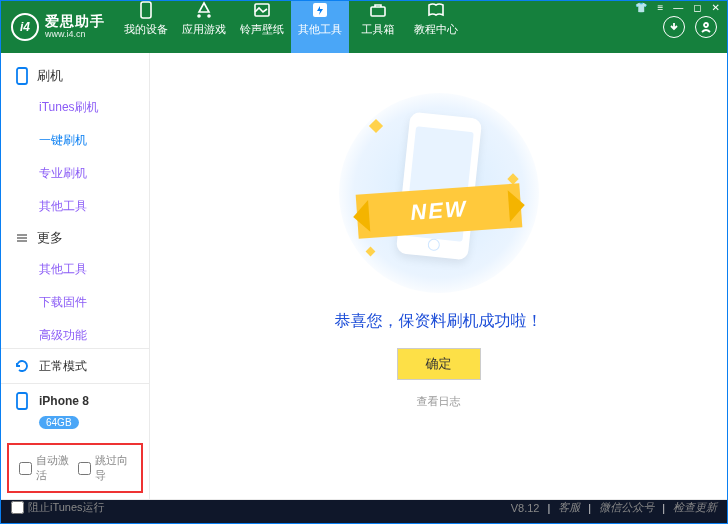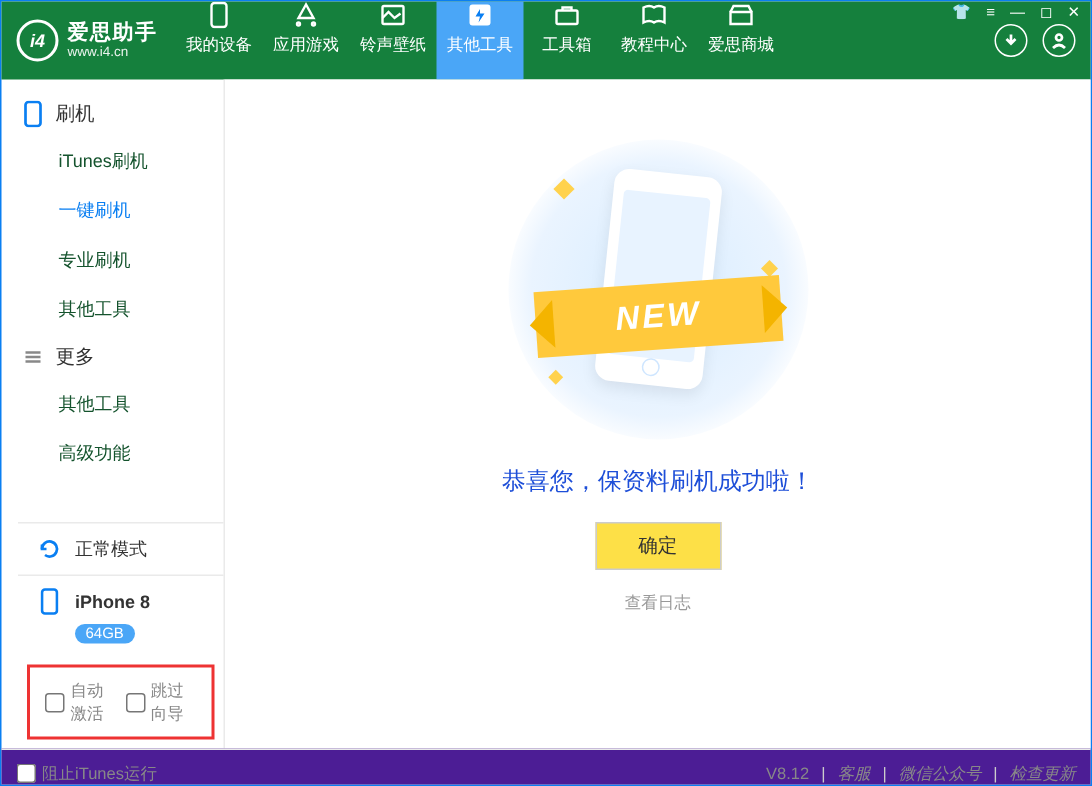--- a/index.html
+++ b/index.html
@@ -30,24 +30,24 @@
 
 
 .body { flex: 1; display: flex; min-height: 0; }
 
 
 .sidebar { width: 149px; border-right: 1px solid #eaeaea; display: flex; flex-direction: column; }
 .side-scroll { flex: 1; overflow: hidden; padding-top: 8px; }
 .side-section-title { display: flex; align-items: center; gap: 8px; padding: 6px 14px; font-size: 13px; color: #333; }
 .side-section-title svg { stroke: #0a7ff2; stroke-width: 1.8; fill: none; }
 .side-section-title.more svg { stroke: #888; }
-.side-item { padding: 8px 14px 8px 38px; font-size: 12px; color: #14532d; cursor: pointer; }
+.side-item { padding: 8px 14px 8px 38px; font-size: 12px; color: #8b5cf6; cursor: pointer; }
 .side-item.active { color: #0a7ff2; }
 
-.side-bottom { border-top: 1px solid #eaeaea; margin-left: 11px; }
+.side-bottom { border-top: 1px solid #eaeaea; }
 .mode-row, .device-row { display: flex; align-items: center; gap: 8px; padding: 8px 12px; }
 .mode-row { border-bottom: 1px solid #eaeaea; }
 .mode-row .ic, .device-row .ic { width: 18px; height: 18px; display: flex; align-items: center; justify-content: center; color: #0a7ff2; }
 .mode-row .ic svg, .device-row .ic svg { stroke: #0a7ff2; fill: none; stroke-width: 1.8; }
 .device-name { font-weight: 600; }
 .badge { display: inline-block; background: #4aa6f7; color: #fff; border-radius: 8px; padding: 1px 7px; font-size: 10px; margin-left: 26px; margin-top: -2px; }
 .device-row { flex-wrap: wrap; row-gap: 8px; padding-bottom: 10px; }
 
 .check-row { display: flex; align-items: center; gap: 6px; padding: 8px 10px; border: 2px solid #e33; margin: 4px 6px 6px 6px; }
 .check-row label { display: flex; align-items: center; gap: 4px; color: #888; font-size: 11px; cursor: pointer; }
@@ -70,21 +70,21 @@
 .ribbon:before, .ribbon:after { content: ""; position: absolute; top: 6px; width: 0; height: 0; border: 16px solid transparent; }
 .ribbon:before { left: -20px; border-right-color: #f4b400; }
 .ribbon:after { right: -20px; border-left-color: #f4b400; }
 .ribbon-text { color: #fff; font-weight: 900; font-size: 22px; letter-spacing: 2px; font-style: italic; }
 
 .success-msg { margin-top: 18px; font-size: 16px; color: #1d4ed8; }
 .ok-btn { margin-top: 16px; padding: 6px 28px; border: 1px solid #ccc; background: #fde047; font-size: 13px; color: #333; cursor: pointer; }
 .log-link { margin-top: 14px; font-size: 11px; color: #999; cursor: pointer; }
 
 
-.footer { height: 24px; border-top: 1px solid #eaeaea; background: #4c1d95; display: flex; align-items: flex-end; padding: 0 10px; font-size: 11px; color: #888; }
+.footer { height: 24px; border-top: 1px solid #eaeaea; background: #0f172a; display: flex; align-items: flex-start; padding: 0 10px; font-size: 11px; color: #888; }
 .footer label { display: flex; align-items: center; gap: 4px; cursor: pointer; }
 .footer-spacer { flex: 1; }
 .footer-right { display: flex; align-items: center; gap: 8px; }
 .footer-right .sep { color: #ccc; }
 .footer-right a { color: #888; cursor: pointer; font-style: italic; }
 </style>
 </head>
 <body>
 
 <div class="app">
@@ -153,29 +153,20 @@
         <span>工具箱</span>
       </div>
       <div class="nav-item">
         <span class="ico">
             <svg width="18" height="16" viewBox="0 0 18 16">
               <path d="M2 3 Q6 1 9 3 Q12 1 16 3 V13 Q12 11 9 13 Q6 11 2 13 Z"></path>
             </svg>
           </span>
         <span>教程中心</span>
       </div>
-      <div class="nav-item">
-        <span class="ico">
-            <svg width="18" height="16" viewBox="0 0 18 16">
-              <path d="M2 6 H16 V14 H2 Z"></path>
-              <path d="M2 6 L4 2 H14 L16 6"></path>
-            </svg>
-          </span>
-        <span>爱思商城</span>
-      </div>
     </div>
 
     <div class="header-spacer"></div>
     <div class="header-right">
       <div class="circle-btn">
           <svg width="12" height="12" viewBox="0 0 12 12">
             <path d="M6 2 V8 M3 5 L6 8 L9 5"></path>
           </svg>
         </div>
       <div class="circle-btn">
@@ -204,20 +195,21 @@
 
         <div class="side-section-title more">
           <svg width="14" height="14" viewBox="0 0 14 14">
               <line x1="2" y1="4" x2="12" y2="4"></line>
               <line x1="2" y1="7" x2="12" y2="7"></line>
               <line x1="2" y1="10" x2="12" y2="10"></line>
             </svg>
           <span>更多</span>
         </div>
         <div class="side-item">其他工具</div>
+        <div class="side-item">下载固件</div>
         <div class="side-item">高级功能</div>
       </div>
 
       <div class="side-bottom">
         <div class="mode-row">
           <span class="ic">
               <svg width="16" height="16" viewBox="0 0 16 16">
                 <path d="M3 8 A5 5 0 1 1 5 12"></path>
                 <path d="M3 5 V8 H6"></path>
               </svg>

